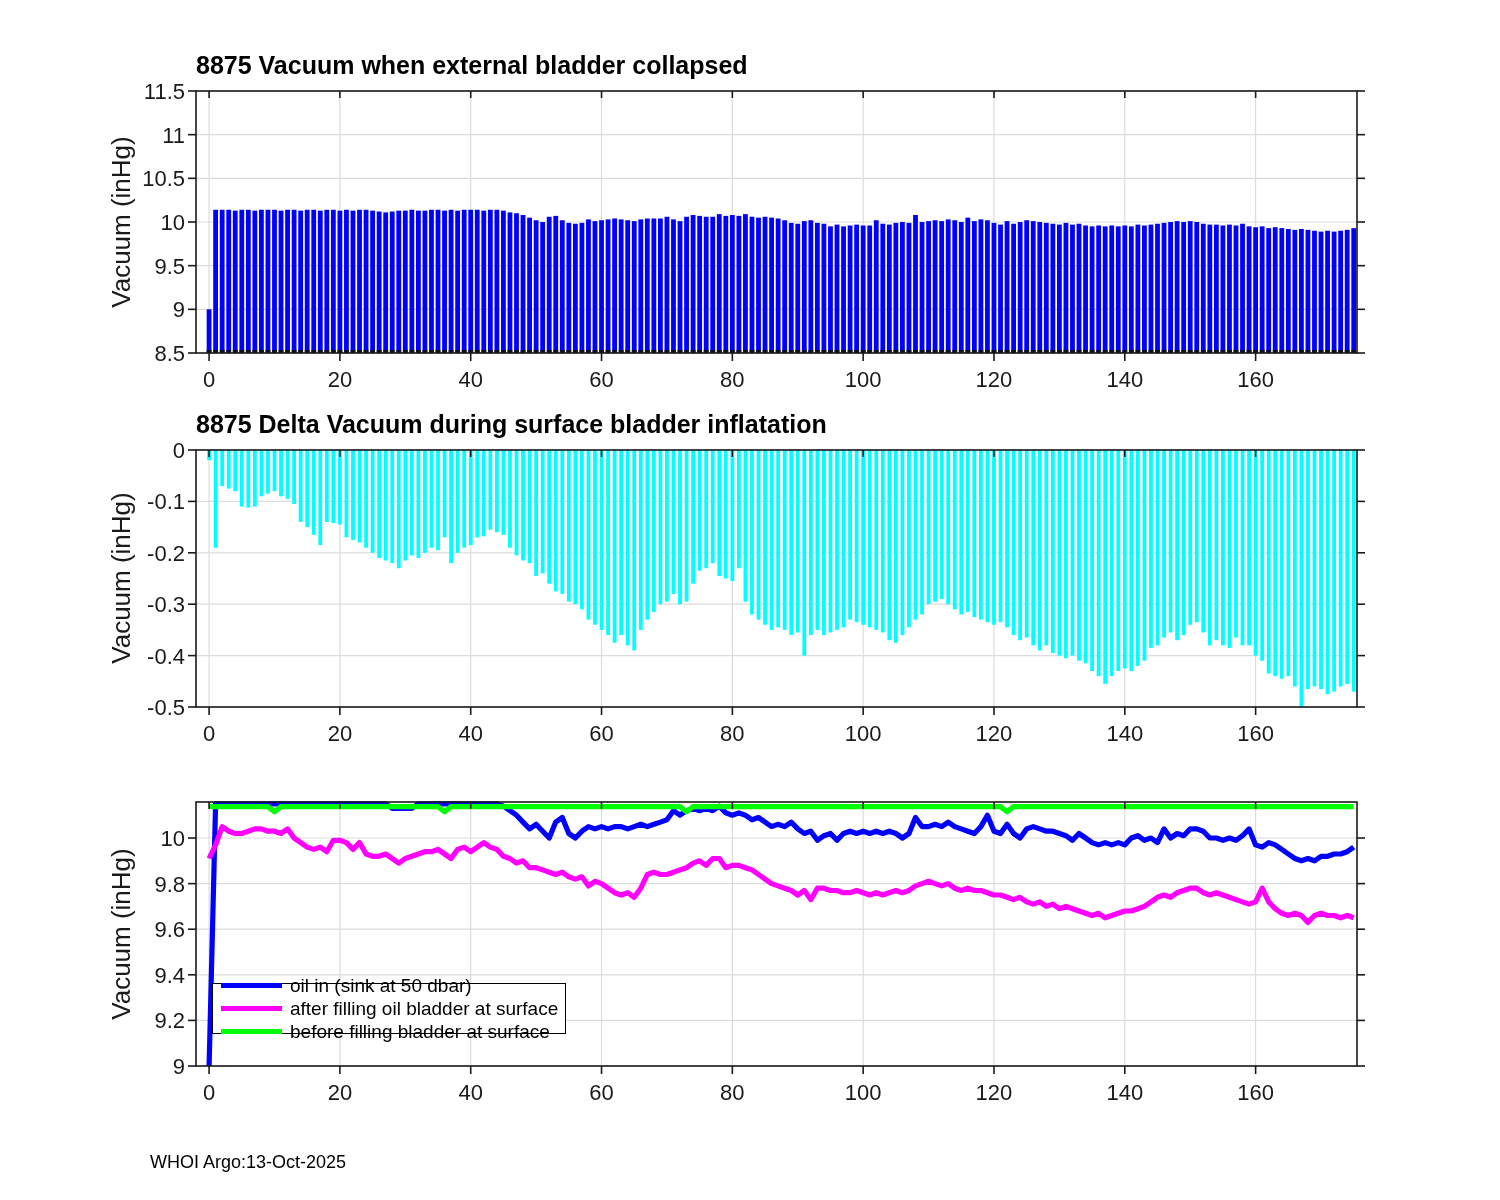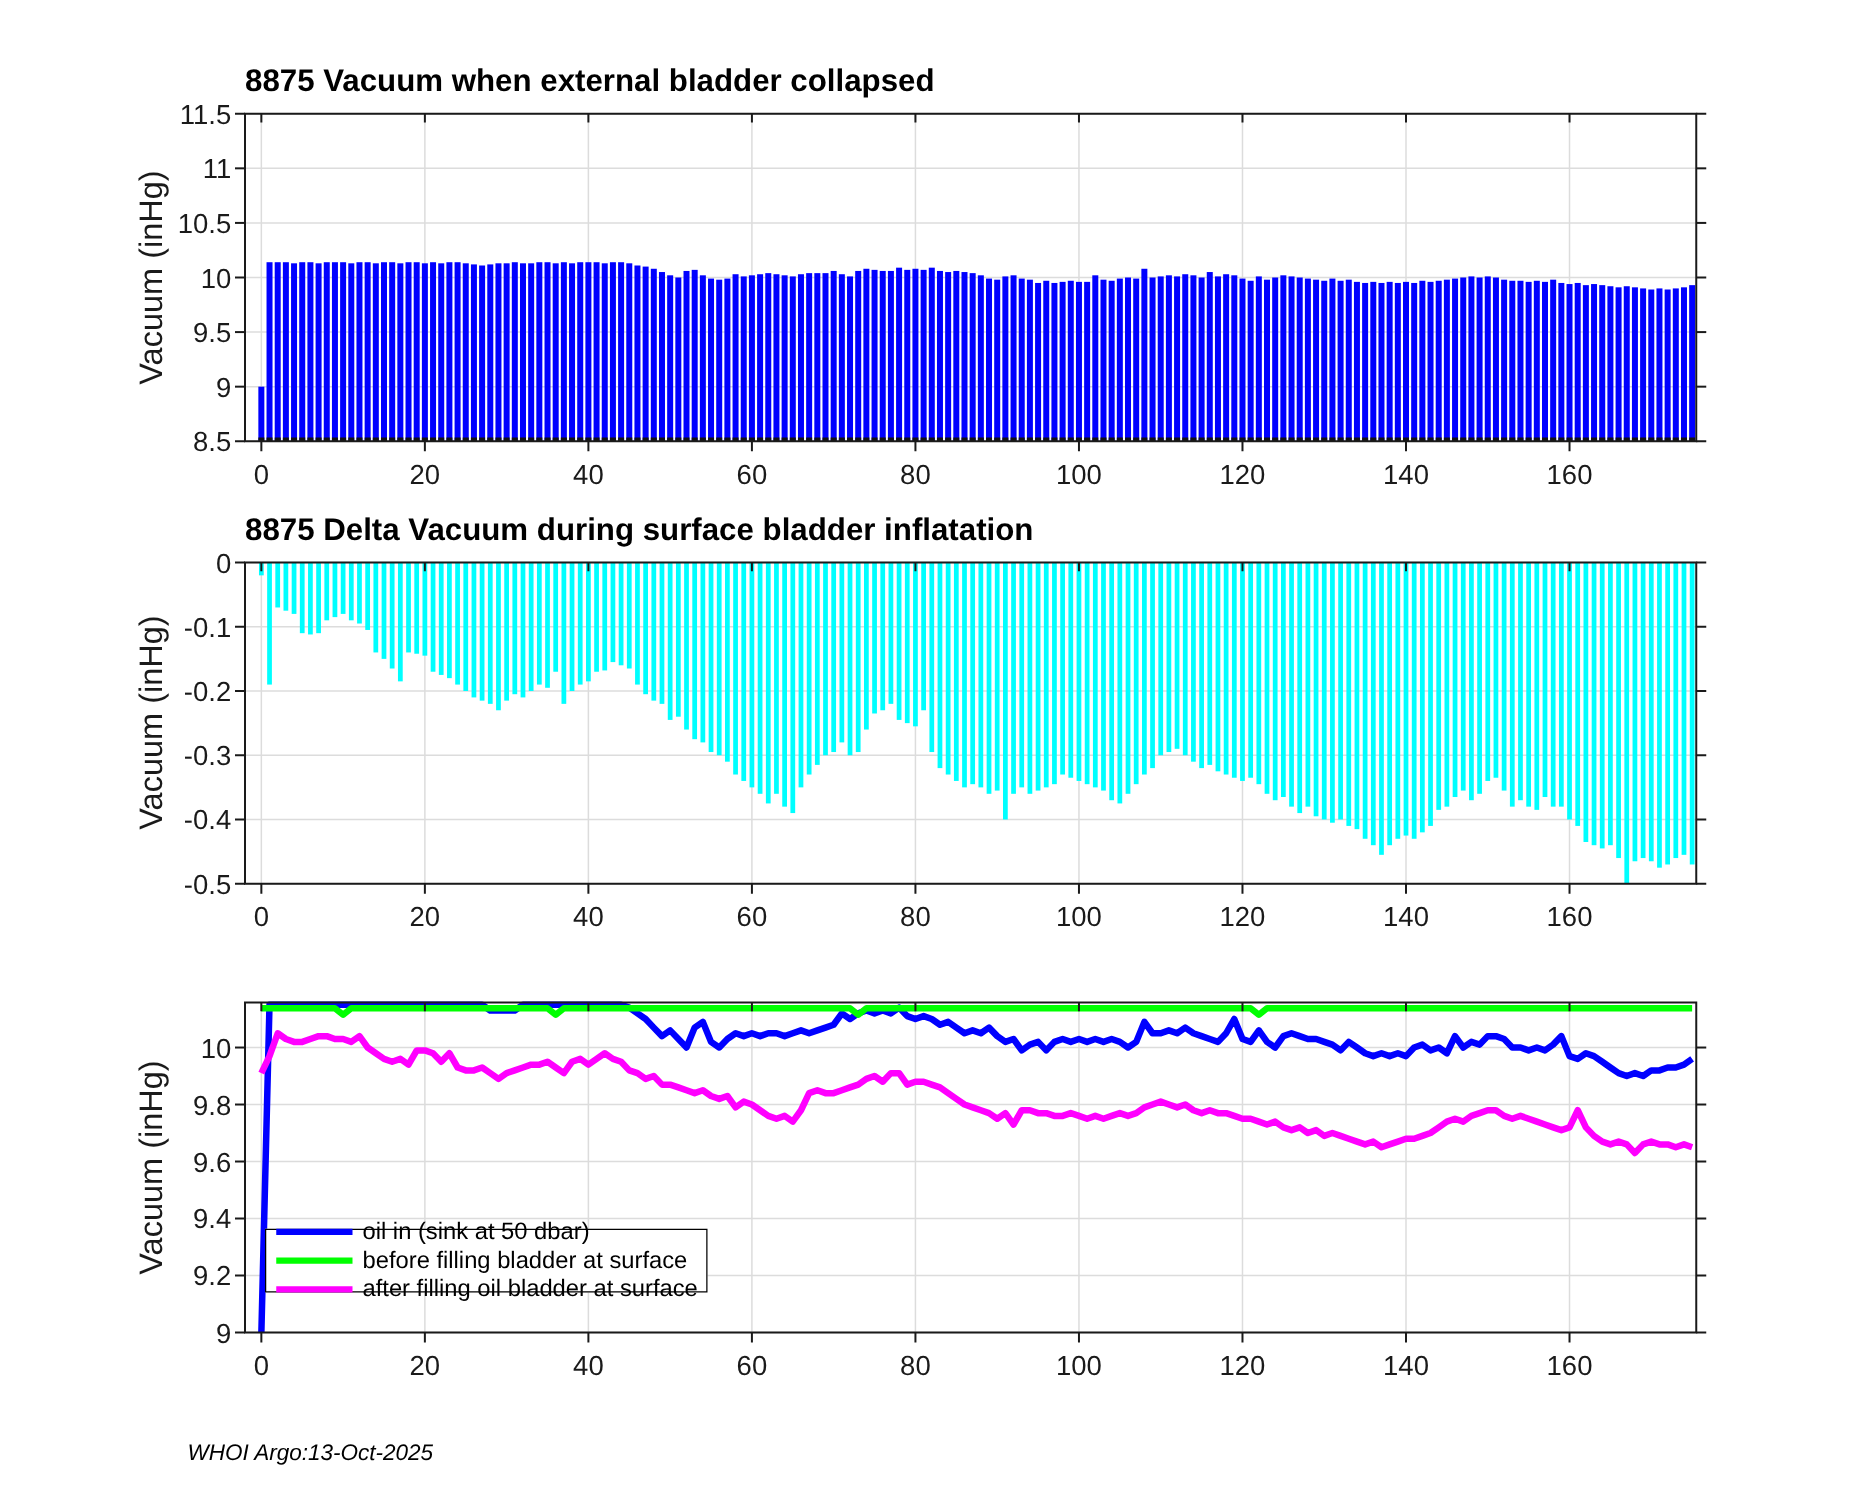--- a/index.html
+++ b/index.html
@@ -19,21 +19,21 @@
   }
   .legend{
     position:absolute;left:212px;top:983px;width:354px;height:51px;
     background:#fff;border:1.5px solid #000;box-sizing:border-box;
     display:flex;flex-direction:column;justify-content:center;gap:2px;
     padding-left:8px;z-index:5;
   }
   .legend-row{display:flex;align-items:center;height:21px;}
   .legend-swatch{display:inline-block;width:61px;height:5px;margin-right:8px;flex:0 0 auto;}
   .legend-text{font-size:19px;color:#000;white-space:nowrap;}
-  .footer-note{position:absolute;left:150px;top:1152px;font-size:18px;color:#000;font-style:italic;}
+  .footer-note{position:absolute;left:150px;top:1152px;font-size:18px;color:#000;}
 </style>
 </head>
 <body>
 
 <div class="fig">
 
   <svg id="plots" width="1500" height="1200" viewBox="0 0 1500 1200">
       <g>
         <line x1="209.08169014084507" y1="91" x2="209.08169014084507" y2="353" stroke="#dcdcdc" stroke-width="1.2"></line>
         <line x1="339.8985915492958" y1="91" x2="339.8985915492958" y2="353" stroke="#dcdcdc" stroke-width="1.2"></line>
@@ -766,23 +766,23 @@
   <div class="y-label" style="left:121px;top:222px">Vacuum (inHg)</div>
   <div class="y-label" style="left:121px;top:578px">Vacuum (inHg)</div>
   <div class="y-label" style="left:121px;top:934px">Vacuum (inHg)</div>
 
   <div class="legend">
     <div class="legend-row">
       <span class="legend-swatch" style="background: rgb(0, 0, 255);"></span>
       <span class="legend-text">oil in (sink at 50 dbar)</span>
     </div>
     <div class="legend-row">
+      <span class="legend-swatch" style="background: rgb(255, 0, 255);"></span>
+      <span class="legend-text">after filling oil bladder at surface</span>
+    </div>
+    <div class="legend-row">
       <span class="legend-swatch" style="background: rgb(0, 255, 0);"></span>
       <span class="legend-text">before filling bladder at surface</span>
-    </div>
-    <div class="legend-row">
-      <span class="legend-swatch" style="background: rgb(255, 0, 255);"></span>
-      <span class="legend-text">after filling oil bladder at surface</span>
     </div>
   </div>
 
   <div class="footer-note">WHOI Argo:13-Oct-2025</div>
 </div>
 
 </body></html>

